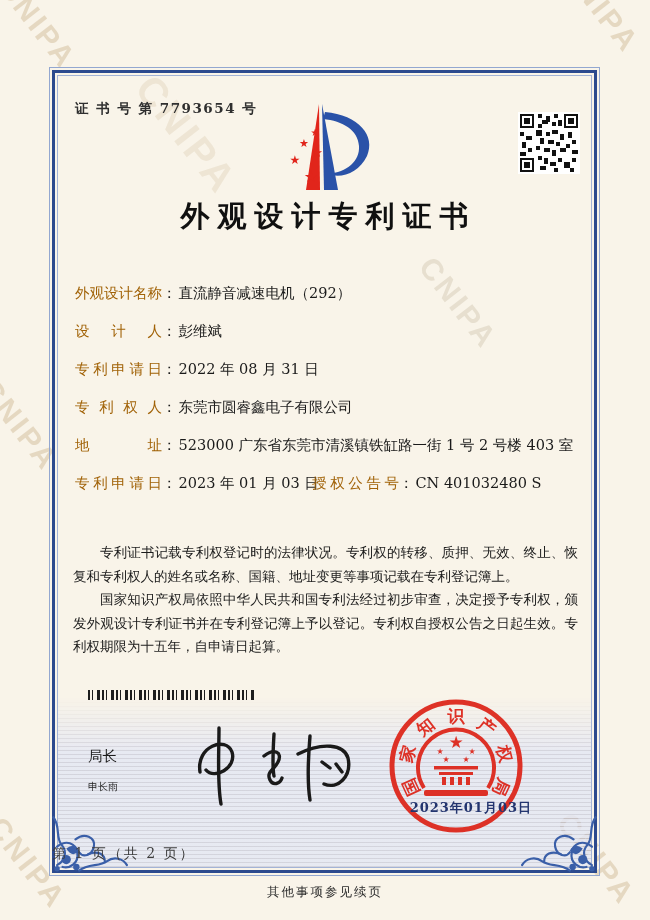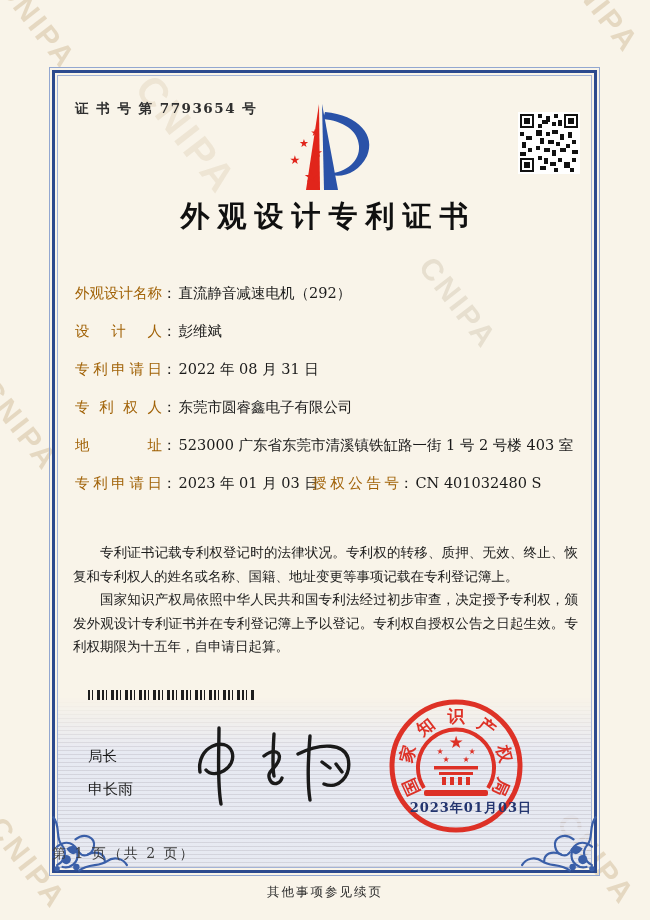--- a/index.html
+++ b/index.html
@@ -63,21 +63,21 @@
   }
   .body-text p{margin:0;text-indent:2em;}
   
   .barcode{
     position:absolute;left:88px;top:690px;width:166px;height:10px;
     background:
       repeating-linear-gradient(90deg,#1d1d1d 0 2px,transparent 2px 4px,#1d1d1d 4px 5px,transparent 5px 9px,#1d1d1d 9px 12px,transparent 12px 14px);
   }
   
   .director-title{position:absolute;left:88px;top:747px;font-size:14.5px;color:#1d1d1d;}
-  .director-name{position:absolute;left:88px;top:780px;font-size:15px;color:#1d1d1d;}
+  .director-name{position:absolute;left:88px;top:780px;font-size:10px;color:#1d1d1d;}
   .sig{position:absolute;left:186px;top:722px;}
   
   .seal{position:absolute;left:386px;top:696px;opacity:0.93;}
   .seal-date{
     position:absolute;left:380px;top:799px;width:152px;text-align:right;
     font-size:13px;font-weight:700;color:#23356f;letter-spacing:1px;
   }
   
   .page-info{
     position:absolute;left:52px;top:845px;width:505px;text-align:left;

